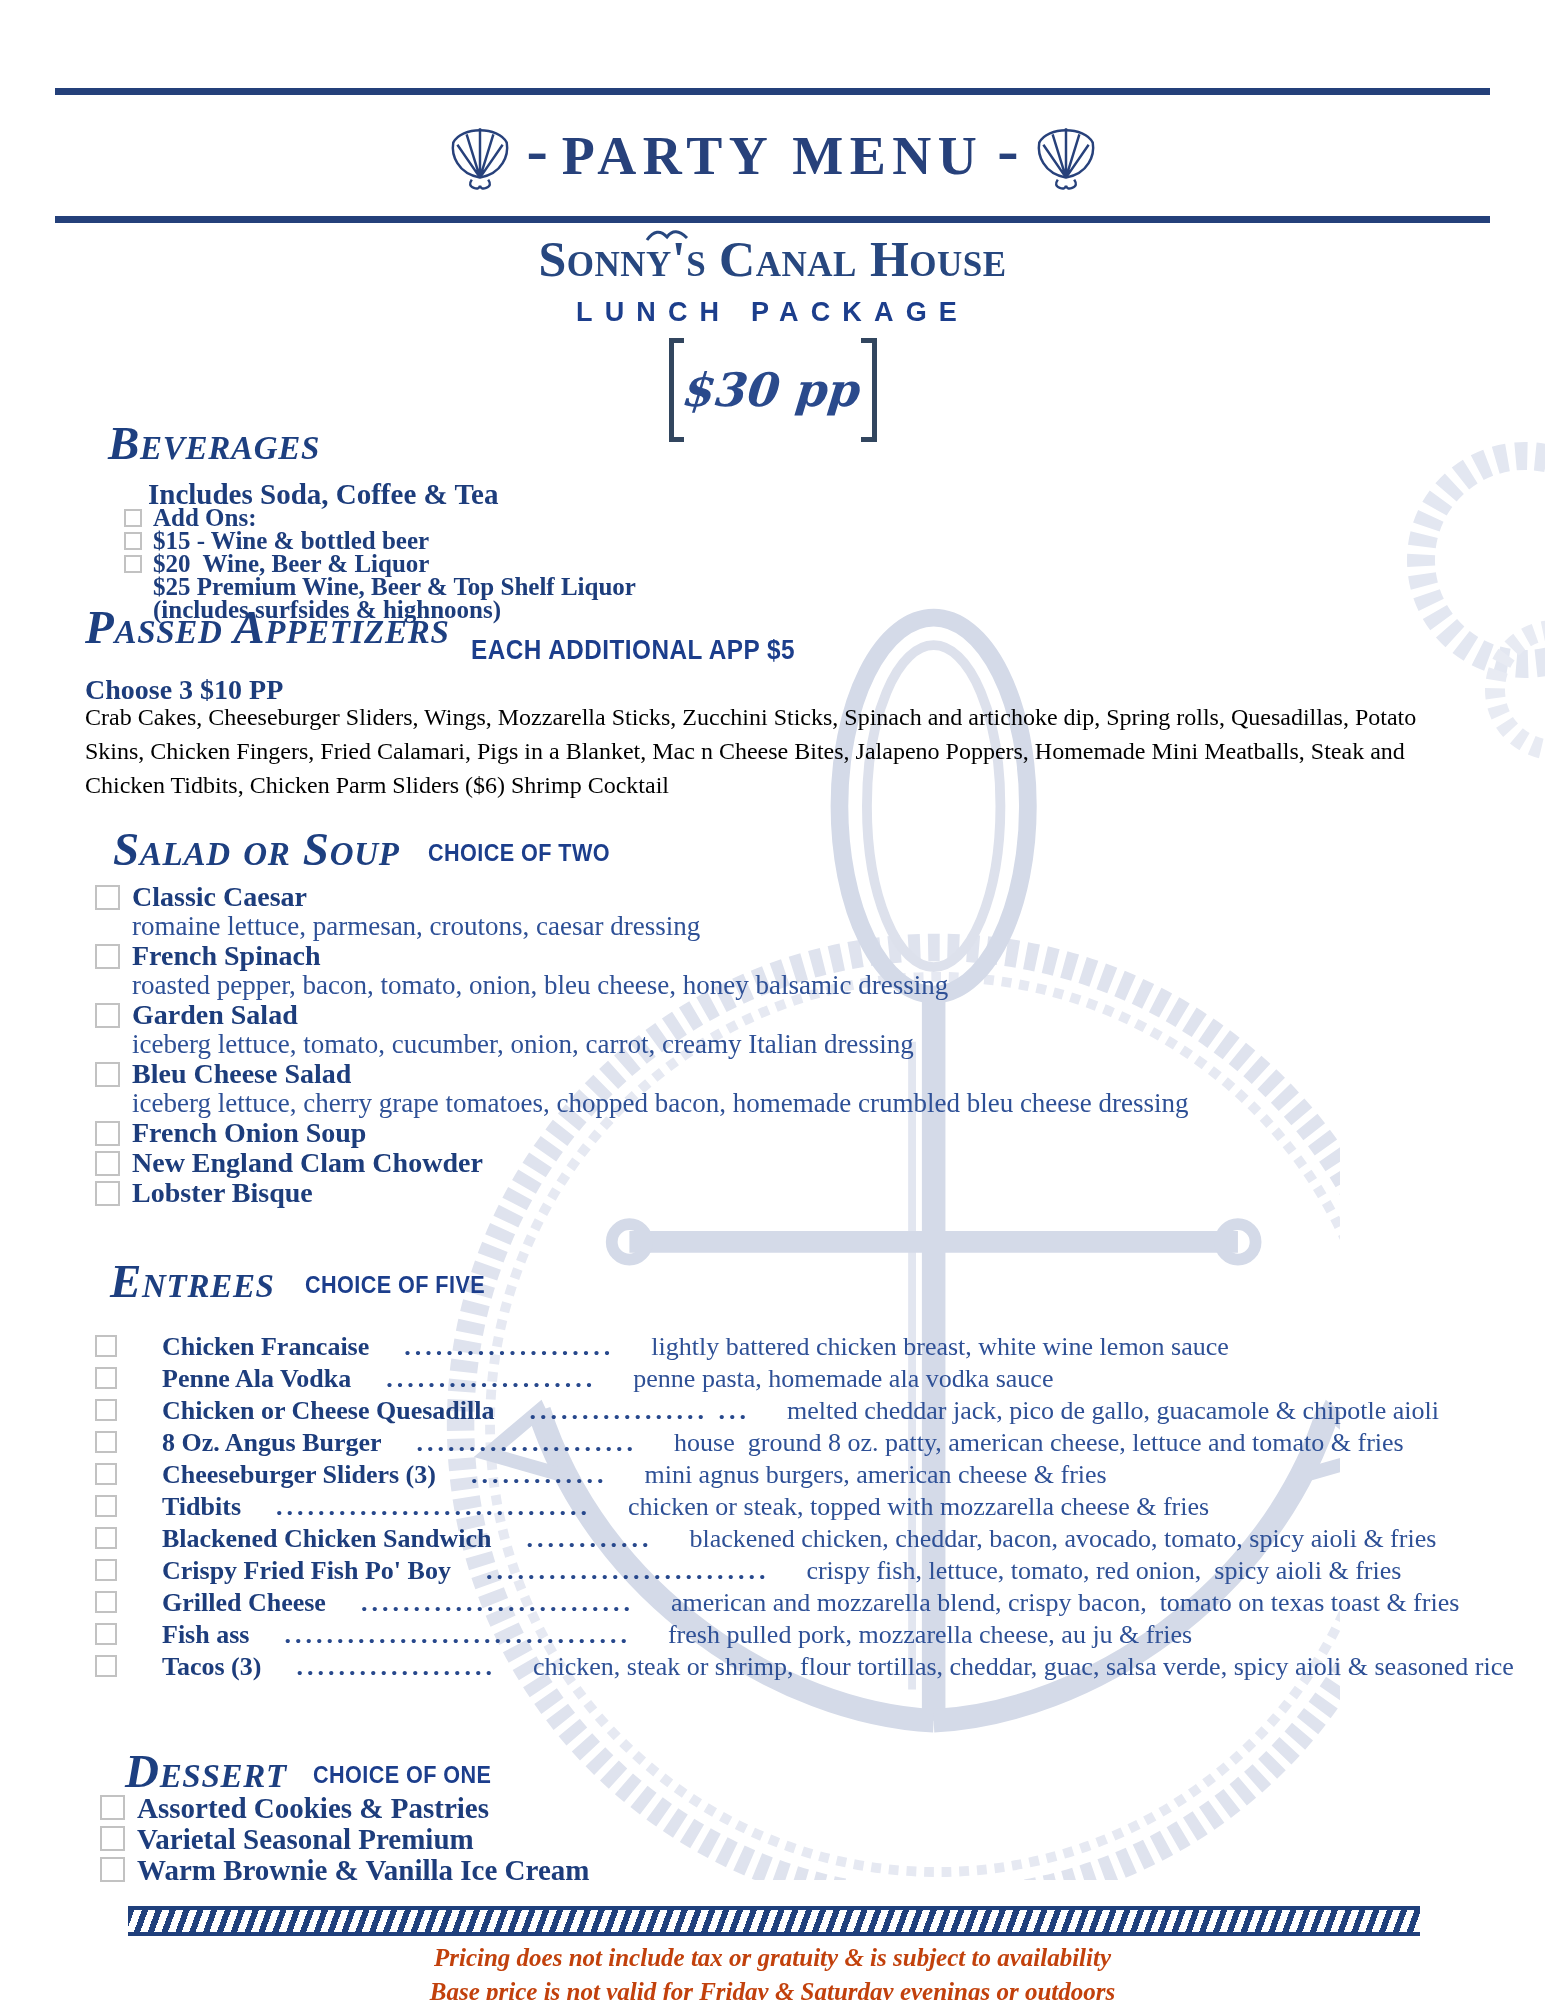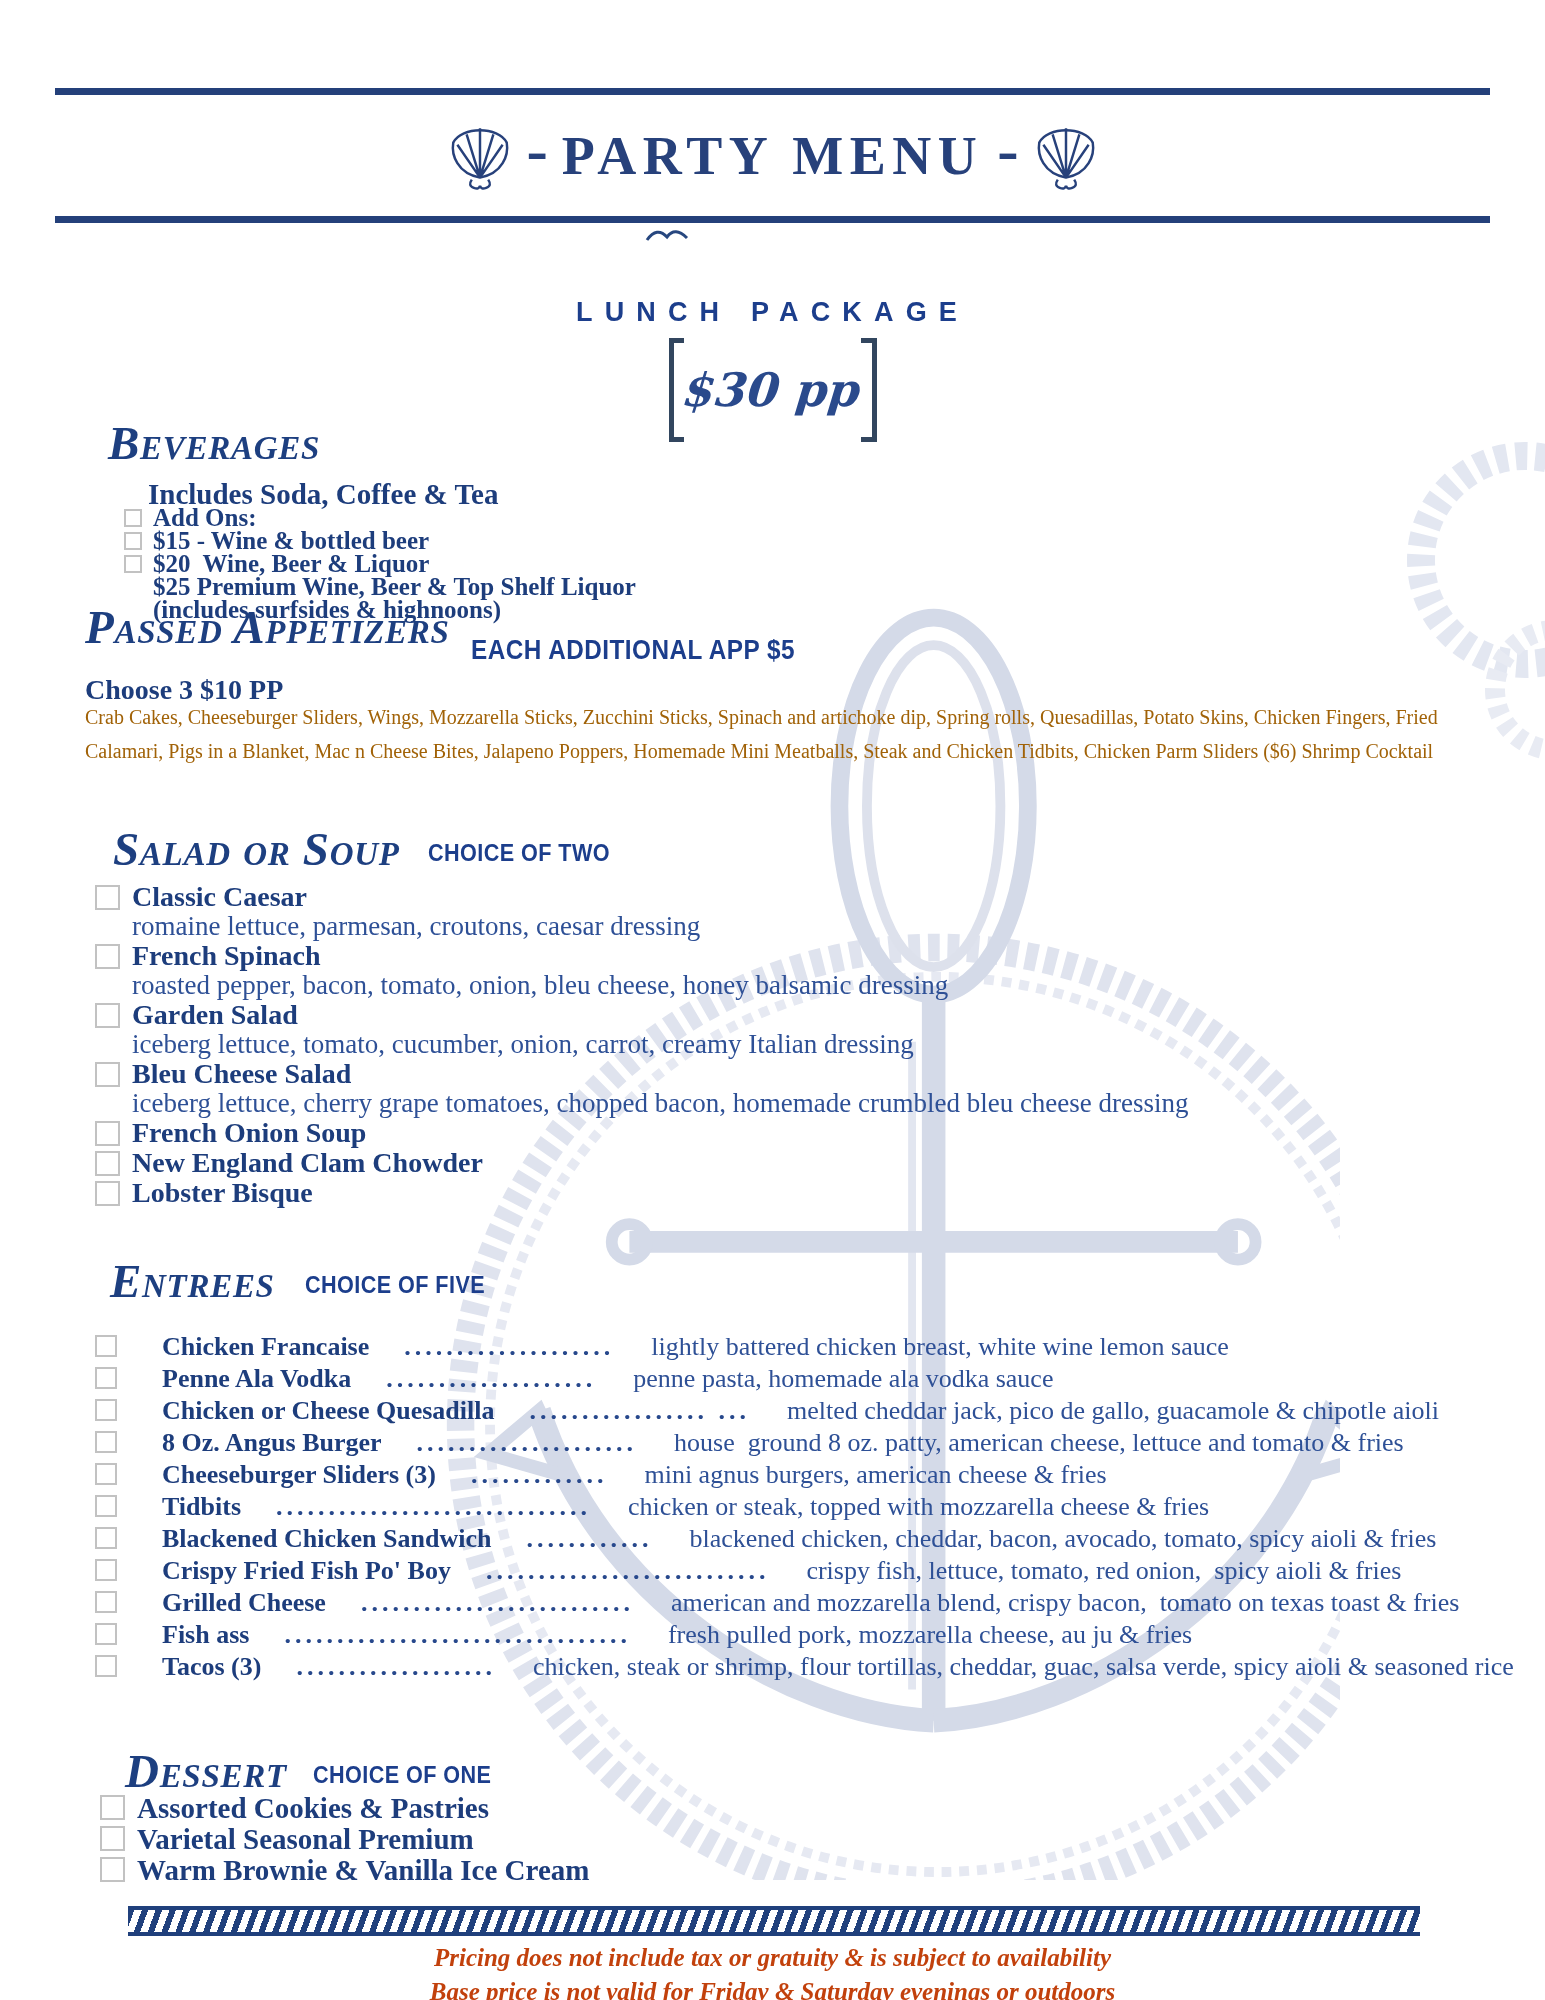--- a/index.html
+++ b/index.html
@@ -42,21 +42,21 @@
   .addon-row{display:flex;align-items:flex-start;line-height:23px;}
   .addon-text{font-size:25px;font-weight:bold;color:#1d3d7c;white-space:pre;}
   .cb{box-sizing:border-box;border:2px solid #c2c2c2;background:#ffffff;flex:0 0 auto;}
   .cb.small{width:18px;height:18px;margin-right:11px;margin-top:3px;}
   .cb.spacer{visibility:hidden;}
   
   .apps-head{position:absolute;left:85px;top:604px;display:flex;align-items:baseline;}
   .apps-head .accent{font-size:27px;margin-left:22px;position:relative;top:16px;}
   .apps-choose{position:absolute;left:85px;top:674px;font-size:28px;font-weight:bold;color:#1d3d7c;}
   .apps-list{position:absolute;left:85px;top:700px;width:1390px;
-    font-size:20px;line-height:34px;color:#a16207;}
+    font-size:24px;line-height:34px;color:#000000;}
   
   .salad-head{left:113px;top:826px;}
   .salad-head .accent{font-size:24px;margin-left:28px;position:relative;top:-4px;}
   .salad-items{position:absolute;left:95px;top:882px;}
   .item-name-row{display:flex;align-items:center;height:30px;}
   .cb.med{width:25px;height:25px;margin-right:12px;}
   .item-name{font-size:28px;font-weight:bold;color:#1d3d7c;white-space:nowrap;line-height:30px;}
   .item-desc{margin-left:37px;font-size:27px;color:#2e5096;line-height:29px;white-space:nowrap;}
   
   .entrees-head{left:110px;top:1258px;}
@@ -124,20 +124,21 @@
       <path d="M32,56 C10,52 4,34 6,22 C14,6 50,6 58,22 C60,34 54,52 32,56 Z"></path>
       <path d="M32,56 L10,24 M32,56 L19,14 M32,56 L32,8 M32,56 L45,14 M32,56 L54,24"></path>
       <path d="M24,58 q-4,6 2,8 q5,2 6,-2 q1,4 6,2 q6,-2 2,-8"></path>
     </svg>
   </div>
   <div class="rule rule2"></div>
 
   <svg class="gull" viewBox="0 0 44 22" fill="none" stroke="#27477f" stroke-width="3">
     <path d="M2,18 Q12,4 22,15 Q30,4 42,16"></path>
   </svg>
+  <div class="restaurant">Sonny's Canal House</div>
   <div class="package">LUNCH PACKAGE</div>
 
   <div class="pricebox">
     <div class="bracket l"></div>
     <div class="price-text">$30 pp</div>
     <div class="bracket r"></div>
   </div>
 
   <div class="sec-title bev-title">Beverages</div>
   <div class="bev-includes">Includes Soda, Coffee &amp; Tea</div>

